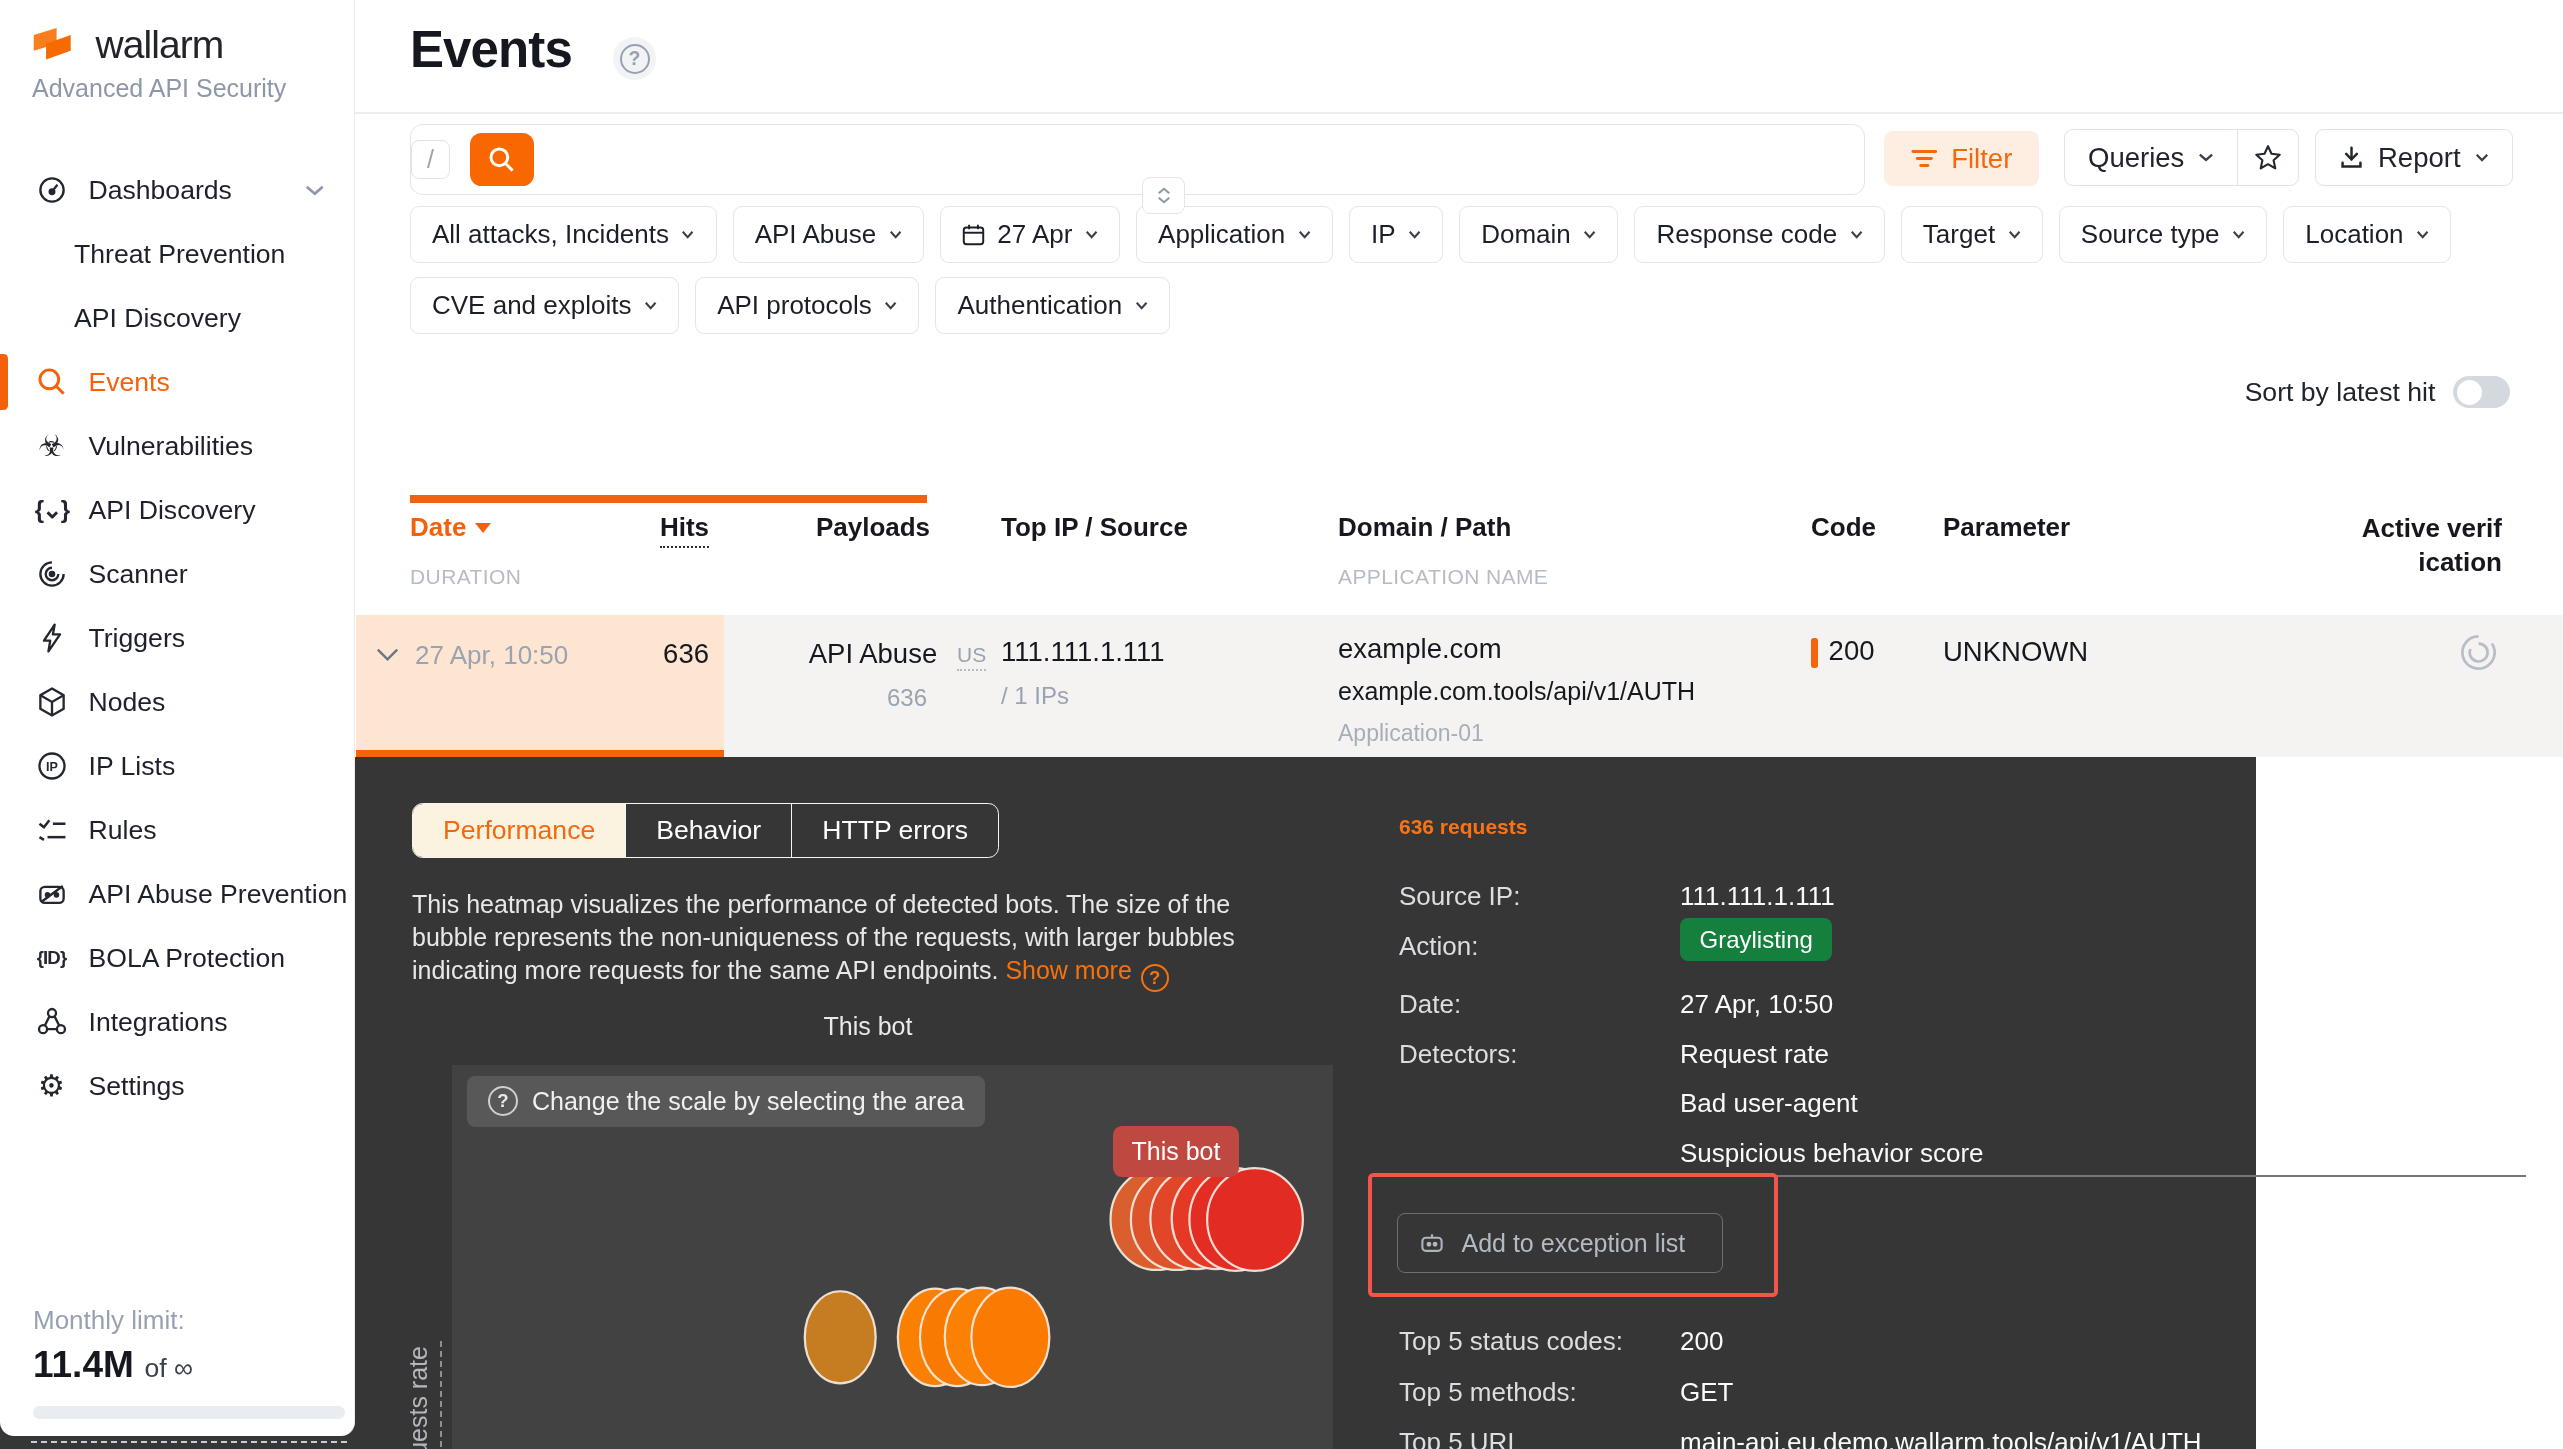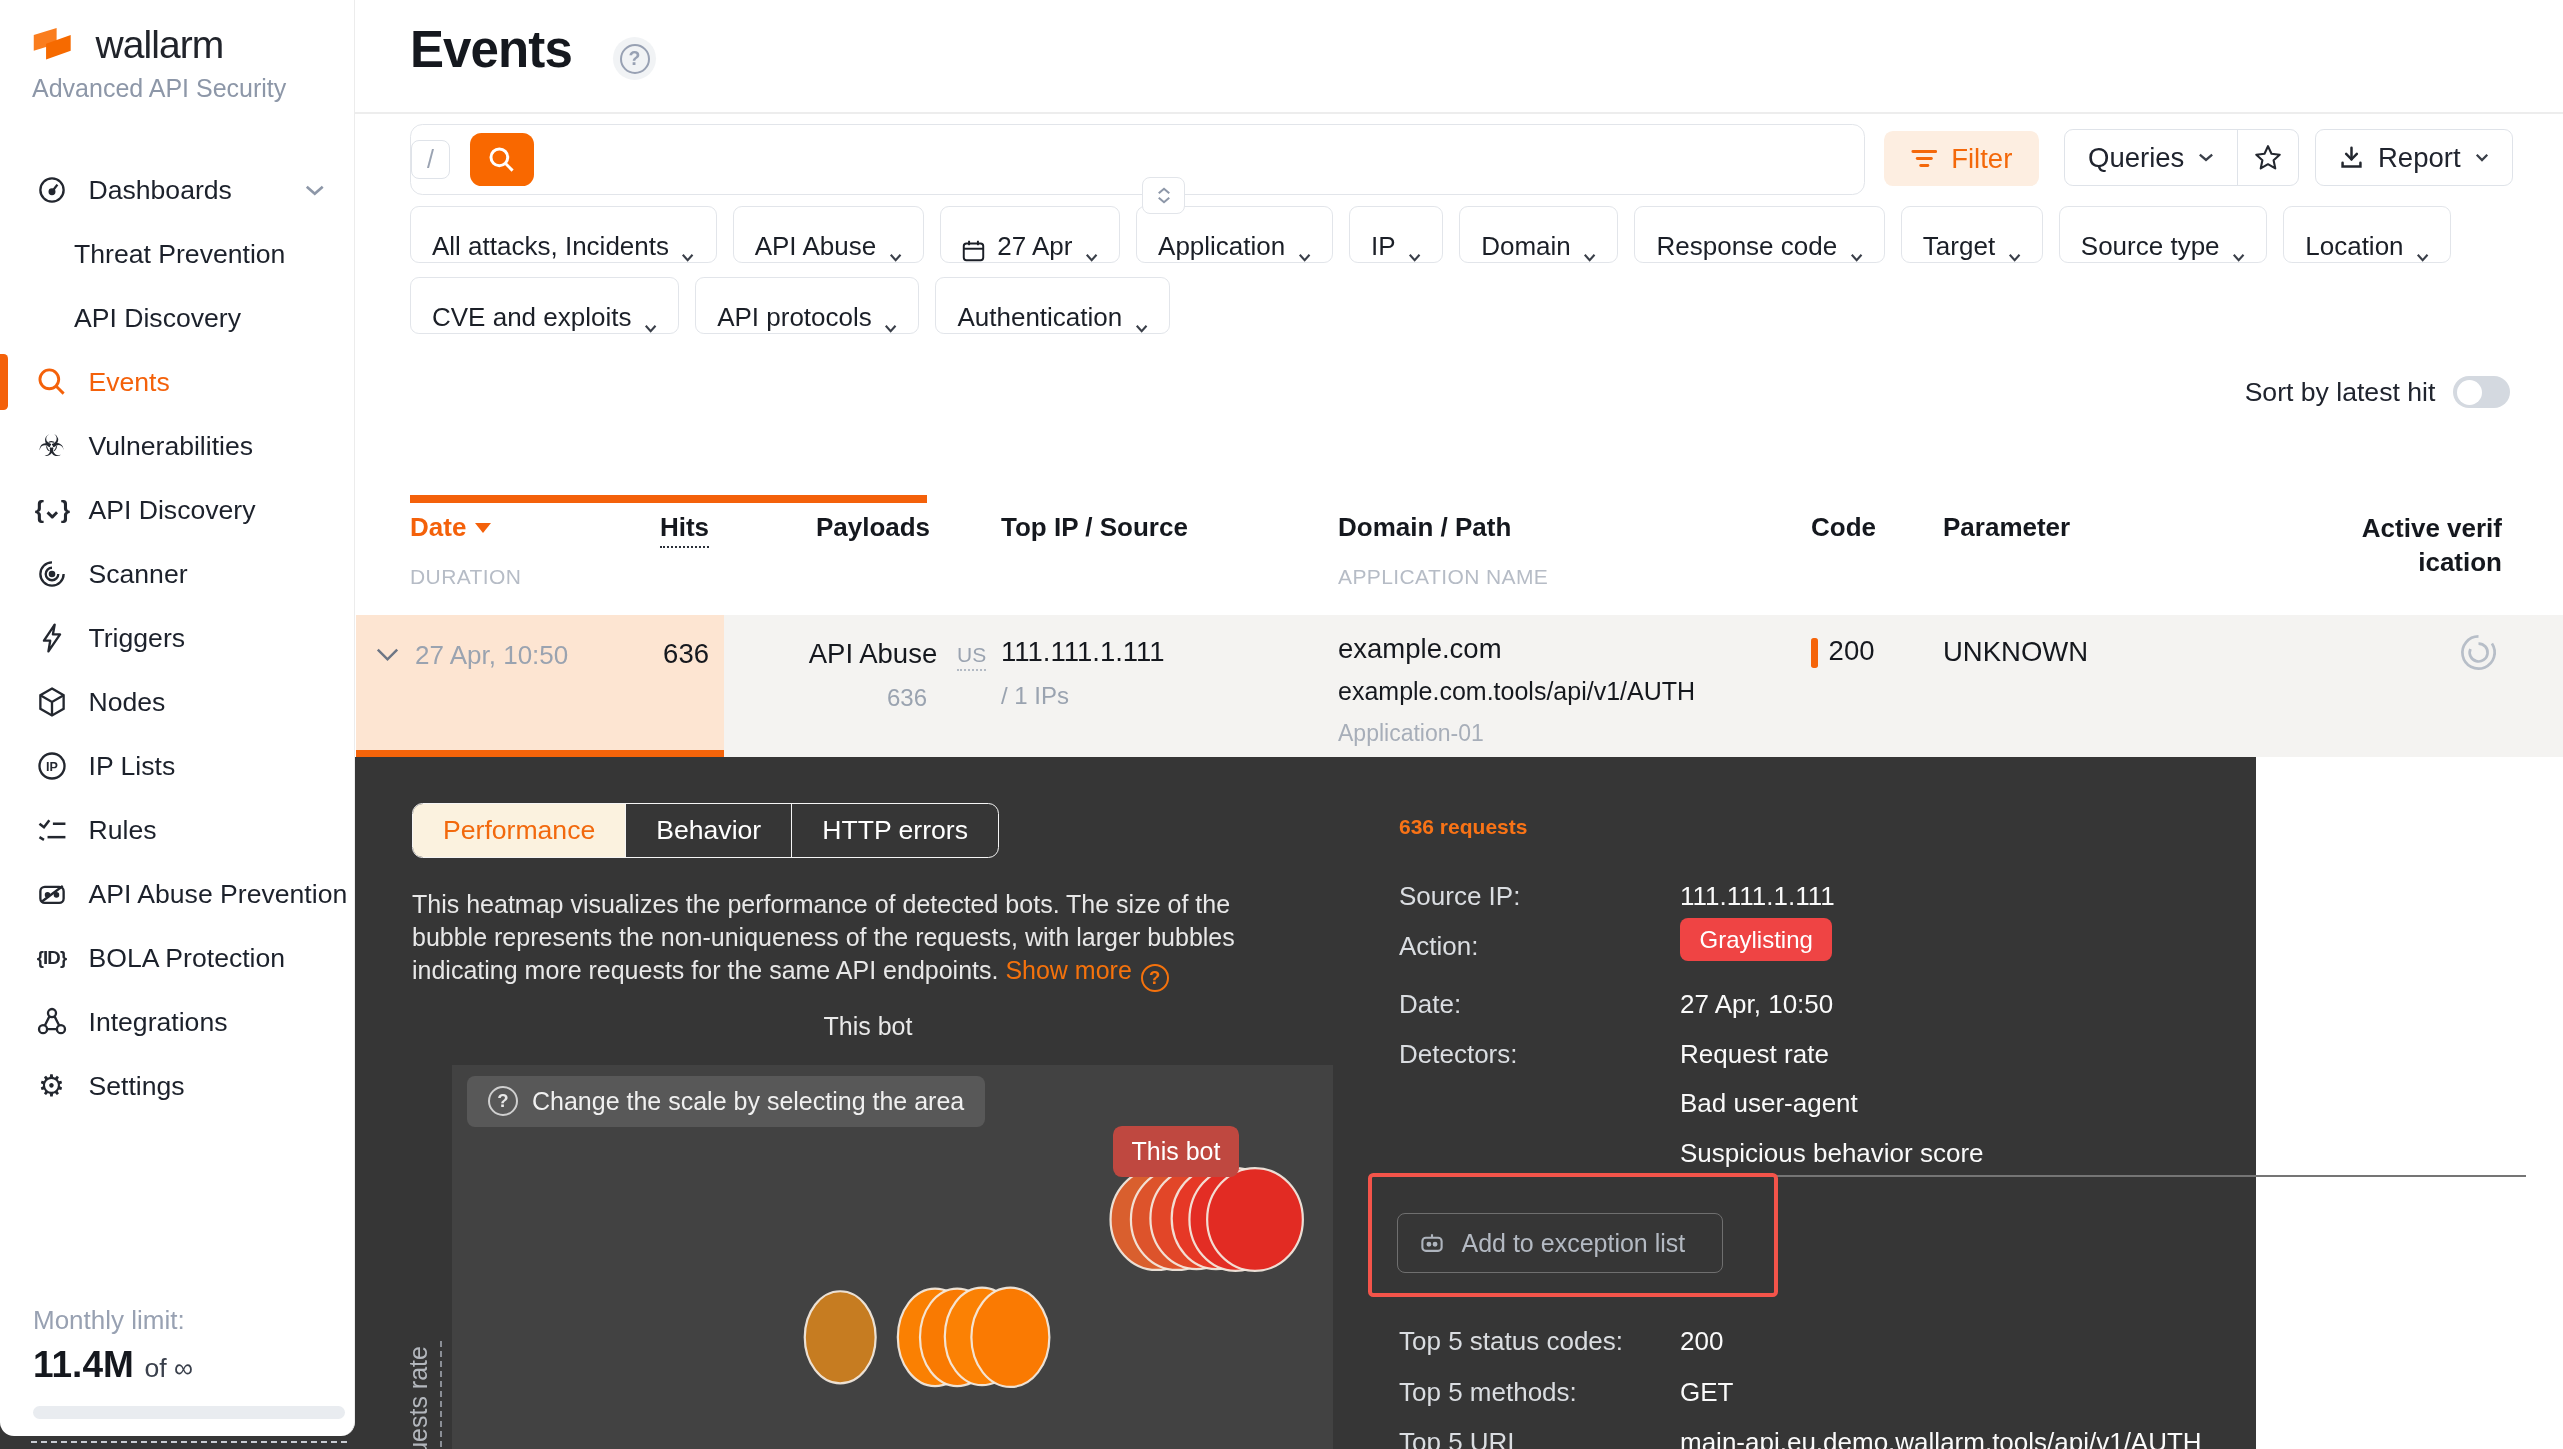--- a/index.html
+++ b/index.html
@@ -53,21 +53,21 @@
   .queries-grp{position:absolute;left:2064px;top:129px;height:57px;border:1.8px solid #dfe3e9;border-radius:8.9px;
                background:#fff;display:flex;align-items:stretch;}
   .queries-main{display:flex;align-items:center;gap:14px;padding:0 23px;font-size:27.5px;color:#20242e;
                 border-right:1.8px solid #dfe3e9;cursor:pointer;}
   .star-sec{display:flex;align-items:center;justify-content:center;width:60px;cursor:pointer;}
   .report-btn{position:absolute;left:2315px;top:129px;height:57px;padding:0 23px;border:1.8px solid #dfe3e9;
               border-radius:8.9px;background:#fff;display:flex;align-items:center;gap:14px;font-size:27.5px;color:#20242e;cursor:pointer;}
   
   .chips{position:absolute;left:410px;display:flex;gap:16px;}
   .chip{height:57px;border:1.8px solid #e2e5ea;border-radius:8.9px;background:#fff;display:flex;
-        align-items:flex-end;gap:12.4px;padding:0 21px;font-size:26px;color:#1b1f27;cursor:pointer;white-space:nowrap;}
+        align-items:center;gap:12.4px;padding:0 21px;font-size:26px;color:#1b1f27;cursor:pointer;white-space:nowrap;}
   
   .atk-row{position:absolute;left:410px;top:383px;display:flex;align-items:center;gap:14px;}
   .atk-num{font-size:41px;font-weight:bold;color:#f4610a;}
   .atk-word{font-size:28px;font-weight:bold;color:#f4610a;}
   .hits-badge{background:#f4610a;color:#fff;font-size:24px;height:43px;border-radius:23px;
               display:flex;align-items:center;padding:0 21px;margin-left:5.3px;}
   .atk-underline{position:absolute;left:410px;top:495px;width:517px;height:8px;background:#f4610a;}
   .sort-row{position:absolute;left:2171px;top:376px;width:339px;display:flex;align-items:center;
             justify-content:flex-end;gap:17.7px;font-size:26.6px;color:#20242e;}
   .toggle{width:57px;height:32px;border-radius:16px;background:#d4d9e0;position:relative;cursor:pointer;}
@@ -104,21 +104,21 @@
   .q-gray{display:inline-flex;width:30px;height:30px;border:2.2px solid #cfcfcf;border-radius:50%;color:#e8e8e8;
           font-size:18.6px;align-items:center;justify-content:center;font-weight:bold;}
   .bot-badge{position:absolute;left:661px;top:61px;width:126px;height:51px;background:#bf4840;border-radius:8.9px;
              color:#fff;font-size:25px;display:flex;align-items:center;justify-content:center;}
   .yaxis{position:absolute;left:404px;top:750px;transform:rotate(-90deg);transform-origin:0 0;
          font-size:25px;color:#b3b7bd;border-bottom:2.7px dashed #8b8f96;padding:0 5.3px 7px 5.3px;white-space:nowrap;}
   
   .d-lbl{position:absolute;left:1399px;font-size:26px;color:#dadde1;}
   .d-val{position:absolute;left:1680px;font-size:26px;color:#fafafa;}
   .d-title{position:absolute;left:1399px;top:58px;font-size:21px;font-weight:bold;color:#f97316;}
-  .gray-chip{position:absolute;left:1680px;top:161px;height:43px;background:#ef4444;border-radius:8px;
+  .gray-chip{position:absolute;left:1680px;top:161px;height:43px;background:#15803d;border-radius:8px;
              color:#fff;font-size:24px;display:flex;align-items:center;padding:0 19.5px;}
   .d-div{position:absolute;left:1399px;top:418px;width:1127px;height:1.8px;background:#757575;}
   .red-rect{position:absolute;left:1368px;top:416px;width:410px;height:124px;border:4.4px solid #f4544a;border-radius:5.3px;z-index:3;}
   .exc-btn{position:absolute;left:1397px;top:456px;width:326px;height:60px;border:1.8px solid #6f6f6f;border-radius:8px;
            display:flex;align-items:center;gap:16px;padding:0 19.5px;font-size:25px;color:#b4bac3;cursor:pointer;z-index:4;}
   .chev-dark{stroke:#3a3f49;}
 </style>
 </head>
 <body>
 

